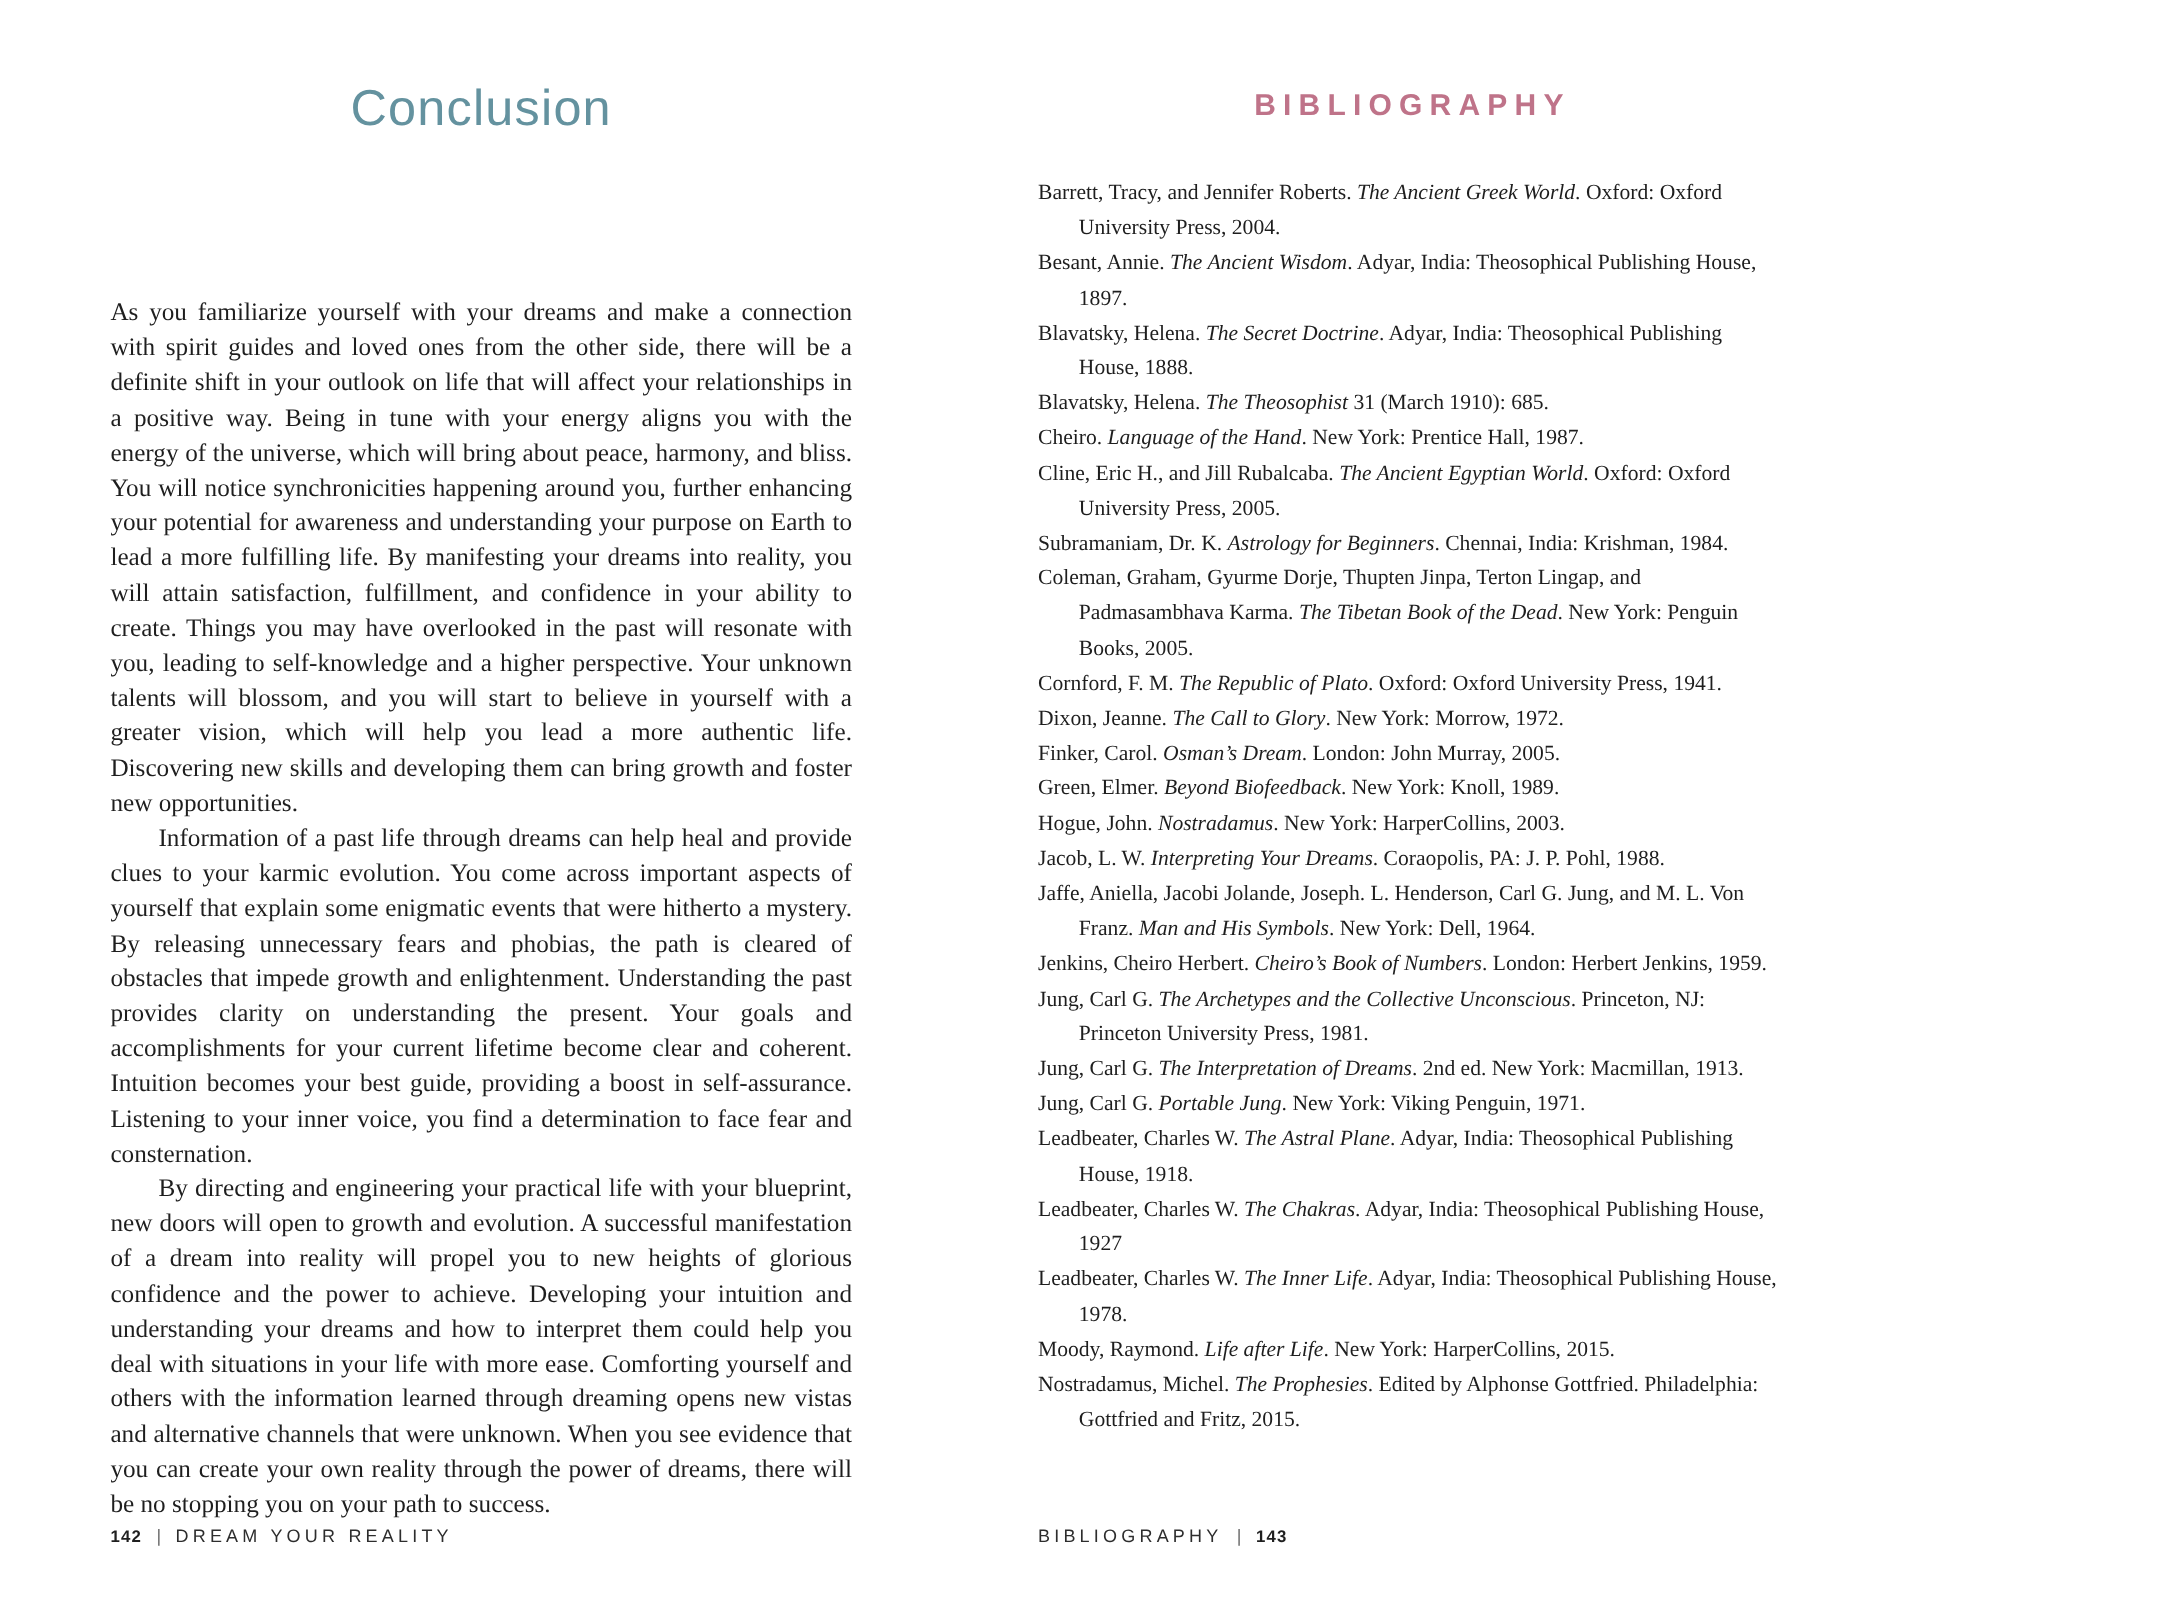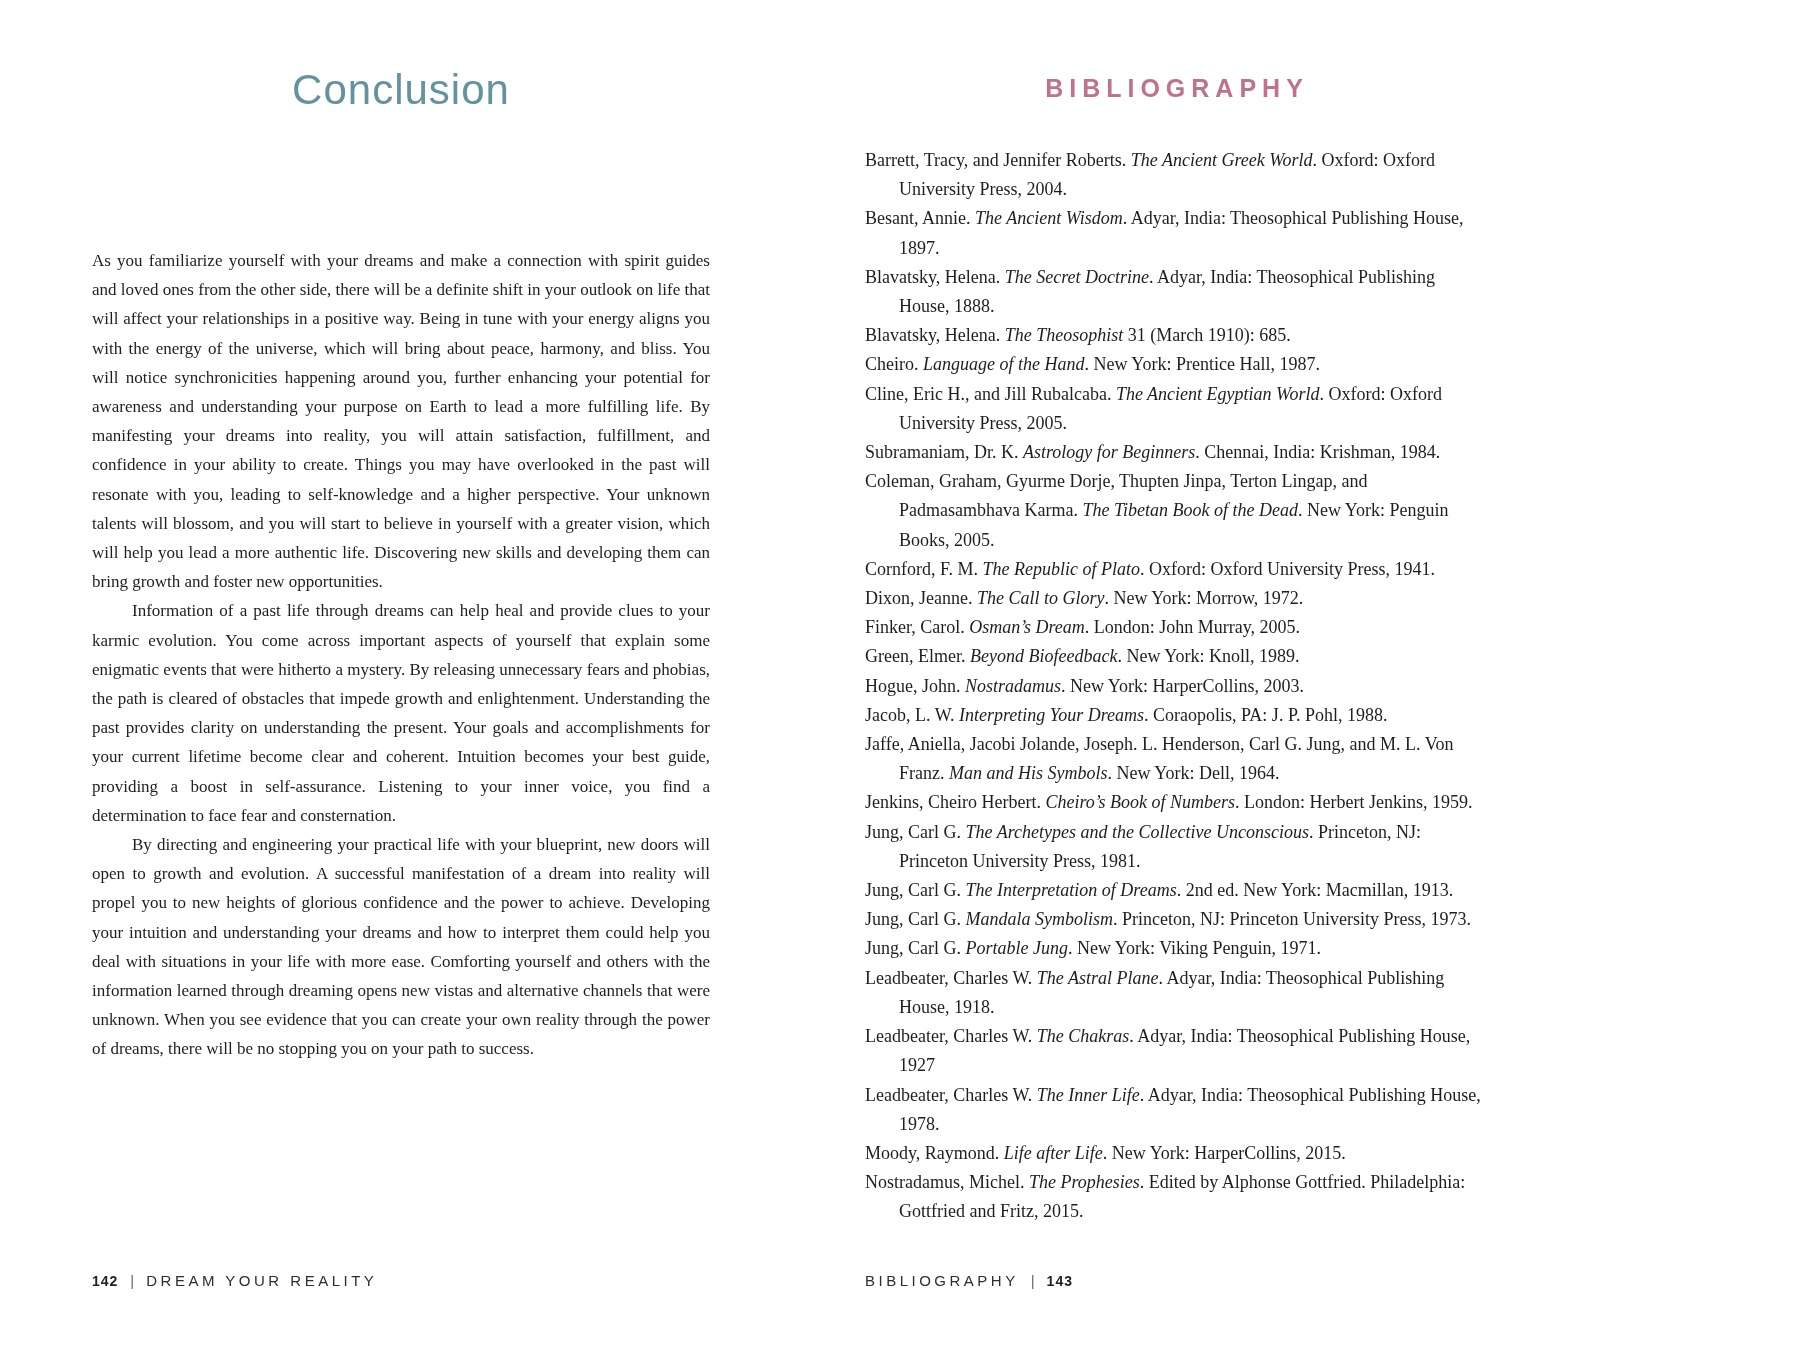--- a/index.html
+++ b/index.html
@@ -18,21 +18,21 @@
   
   .chapter-title {
     position: absolute; top: 66px; left: 0; width: 100%;
     margin: 0; text-align: center;
     font-family: "Liberation Sans", sans-serif;
     font-weight: 400; font-size: 42px; letter-spacing: 1px;
     color: #64929f;
   }
   .body-text {
     position: absolute; top: 246px; left: 0; width: 100%;
-    font-size: 17px; line-height: 29.2px;
+    font-size: 21px; line-height: 29.2px;
     text-align: justify;
   }
   .para { margin: 0; }
   .para + .para { text-indent: 40px; }
 
   
   .bib-title {
     position: absolute; top: 74px; left: 0; width: 100%;
     margin: 0; text-align: center;
     font-family: "Liberation Sans", sans-serif;
@@ -93,21 +93,20 @@
         <p class="bib-entry"><span>Cornford, F. M. </span><span class="bib-italic">The Republic of Plato</span><span>. Oxford: Oxford University Press, 1941.</span></p>
         <p class="bib-entry"><span>Dixon, Jeanne. </span><span class="bib-italic">The Call to Glory</span><span>. New York: Morrow, 1972.</span></p>
         <p class="bib-entry"><span>Finker, Carol. </span><span class="bib-italic">Osman’s Dream</span><span>. London: John Murray, 2005.</span></p>
         <p class="bib-entry"><span>Green, Elmer. </span><span class="bib-italic">Beyond Biofeedback</span><span>. New York: Knoll, 1989.</span></p>
         <p class="bib-entry"><span>Hogue, John. </span><span class="bib-italic">Nostradamus</span><span>. New York: HarperCollins, 2003.</span></p>
         <p class="bib-entry"><span>Jacob, L. W. </span><span class="bib-italic">Interpreting Your Dreams</span><span>. Coraopolis, PA: J. P. Pohl, 1988.</span></p>
         <p class="bib-entry"><span>Jaffe, Aniella, Jacobi Jolande, Joseph. L. Henderson, Carl G. Jung, and M. L. Von Franz. </span><span class="bib-italic">Man and His Symbols</span><span>. New York: Dell, 1964.</span></p>
         <p class="bib-entry"><span>Jenkins, Cheiro Herbert. </span><span class="bib-italic">Cheiro’s Book of Numbers</span><span>. London: Herbert Jenkins, 1959.</span></p>
         <p class="bib-entry"><span>Jung, Carl G. </span><span class="bib-italic">The Archetypes and the Collective Unconscious</span><span>. Princeton, NJ: Princeton University Press, 1981.</span></p>
         <p class="bib-entry"><span>Jung, Carl G. </span><span class="bib-italic">The Interpretation of Dreams</span><span>. 2nd ed. New York: Macmillan, 1913.</span></p>
-        <p class="bib-entry"><span>Jung, Carl G. </span><span class="bib-italic">Mandala Symbolism</span><span>. Princeton, NJ: Princeton University Press, 1973.</span></p>
         <p class="bib-entry"><span>Jung, Carl G. </span><span class="bib-italic">Portable Jung</span><span>. New York: Viking Penguin, 1971.</span></p>
         <p class="bib-entry"><span>Leadbeater, Charles W. </span><span class="bib-italic">The Astral Plane</span><span>. Adyar, India: Theosophical Publishing House, 1918.</span></p>
         <p class="bib-entry"><span>Leadbeater, Charles W. </span><span class="bib-italic">The Chakras</span><span>. Adyar, India: Theosophical Publishing House, 1927</span></p>
         <p class="bib-entry"><span>Leadbeater, Charles W. </span><span class="bib-italic">The Inner Life</span><span>. Adyar, India: Theosophical Publishing House, 1978.</span></p>
         <p class="bib-entry"><span>Moody, Raymond. </span><span class="bib-italic">Life after Life</span><span>. New York: HarperCollins, 2015.</span></p>
         <p class="bib-entry"><span>Nostradamus, Michel. </span><span class="bib-italic">The Prophesies</span><span>. Edited by Alphonse Gottfried. Philadelphia: Gottfried and Fritz, 2015.</span></p>
       </div>
 
     <footer class="page-footer footer-right">
       <span class="running">BIBLIOGRAPHY</span><span class="sep">|</span><span class="pgnum">143</span>

